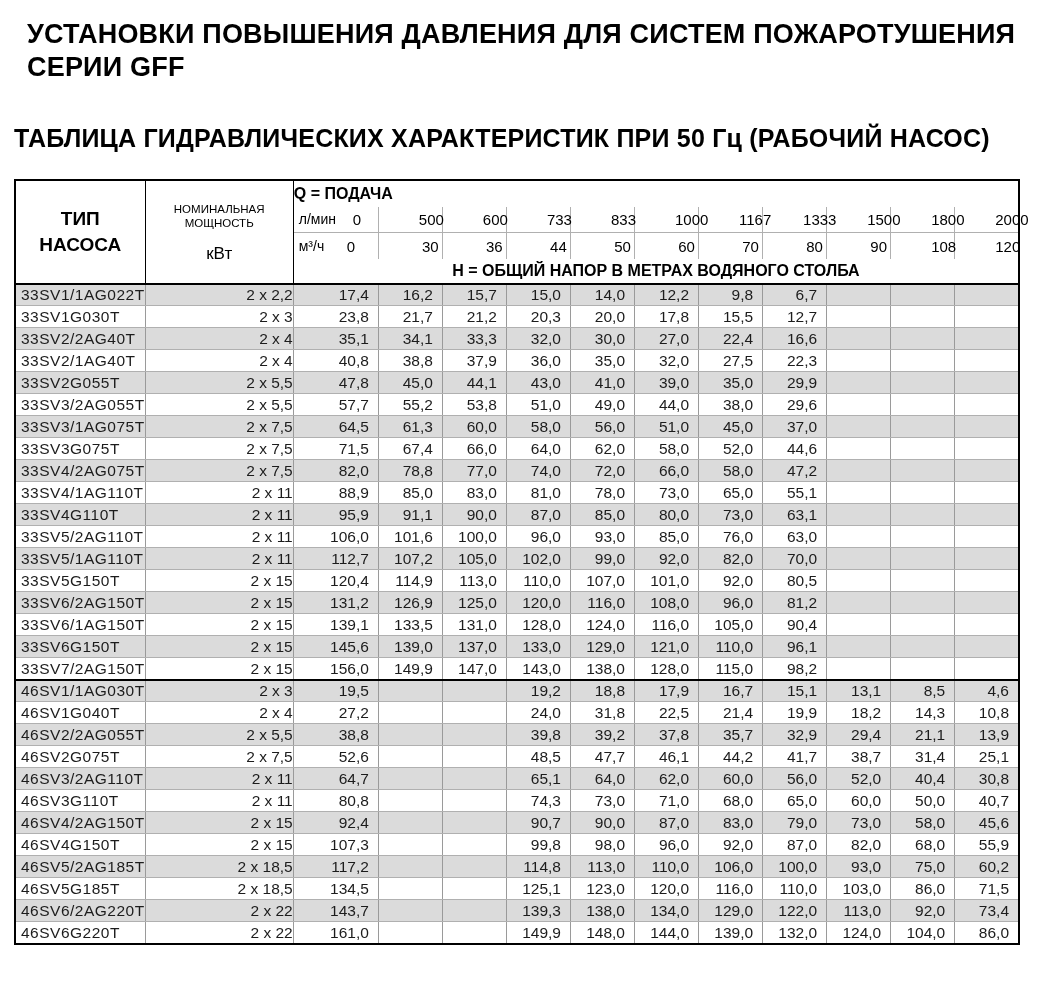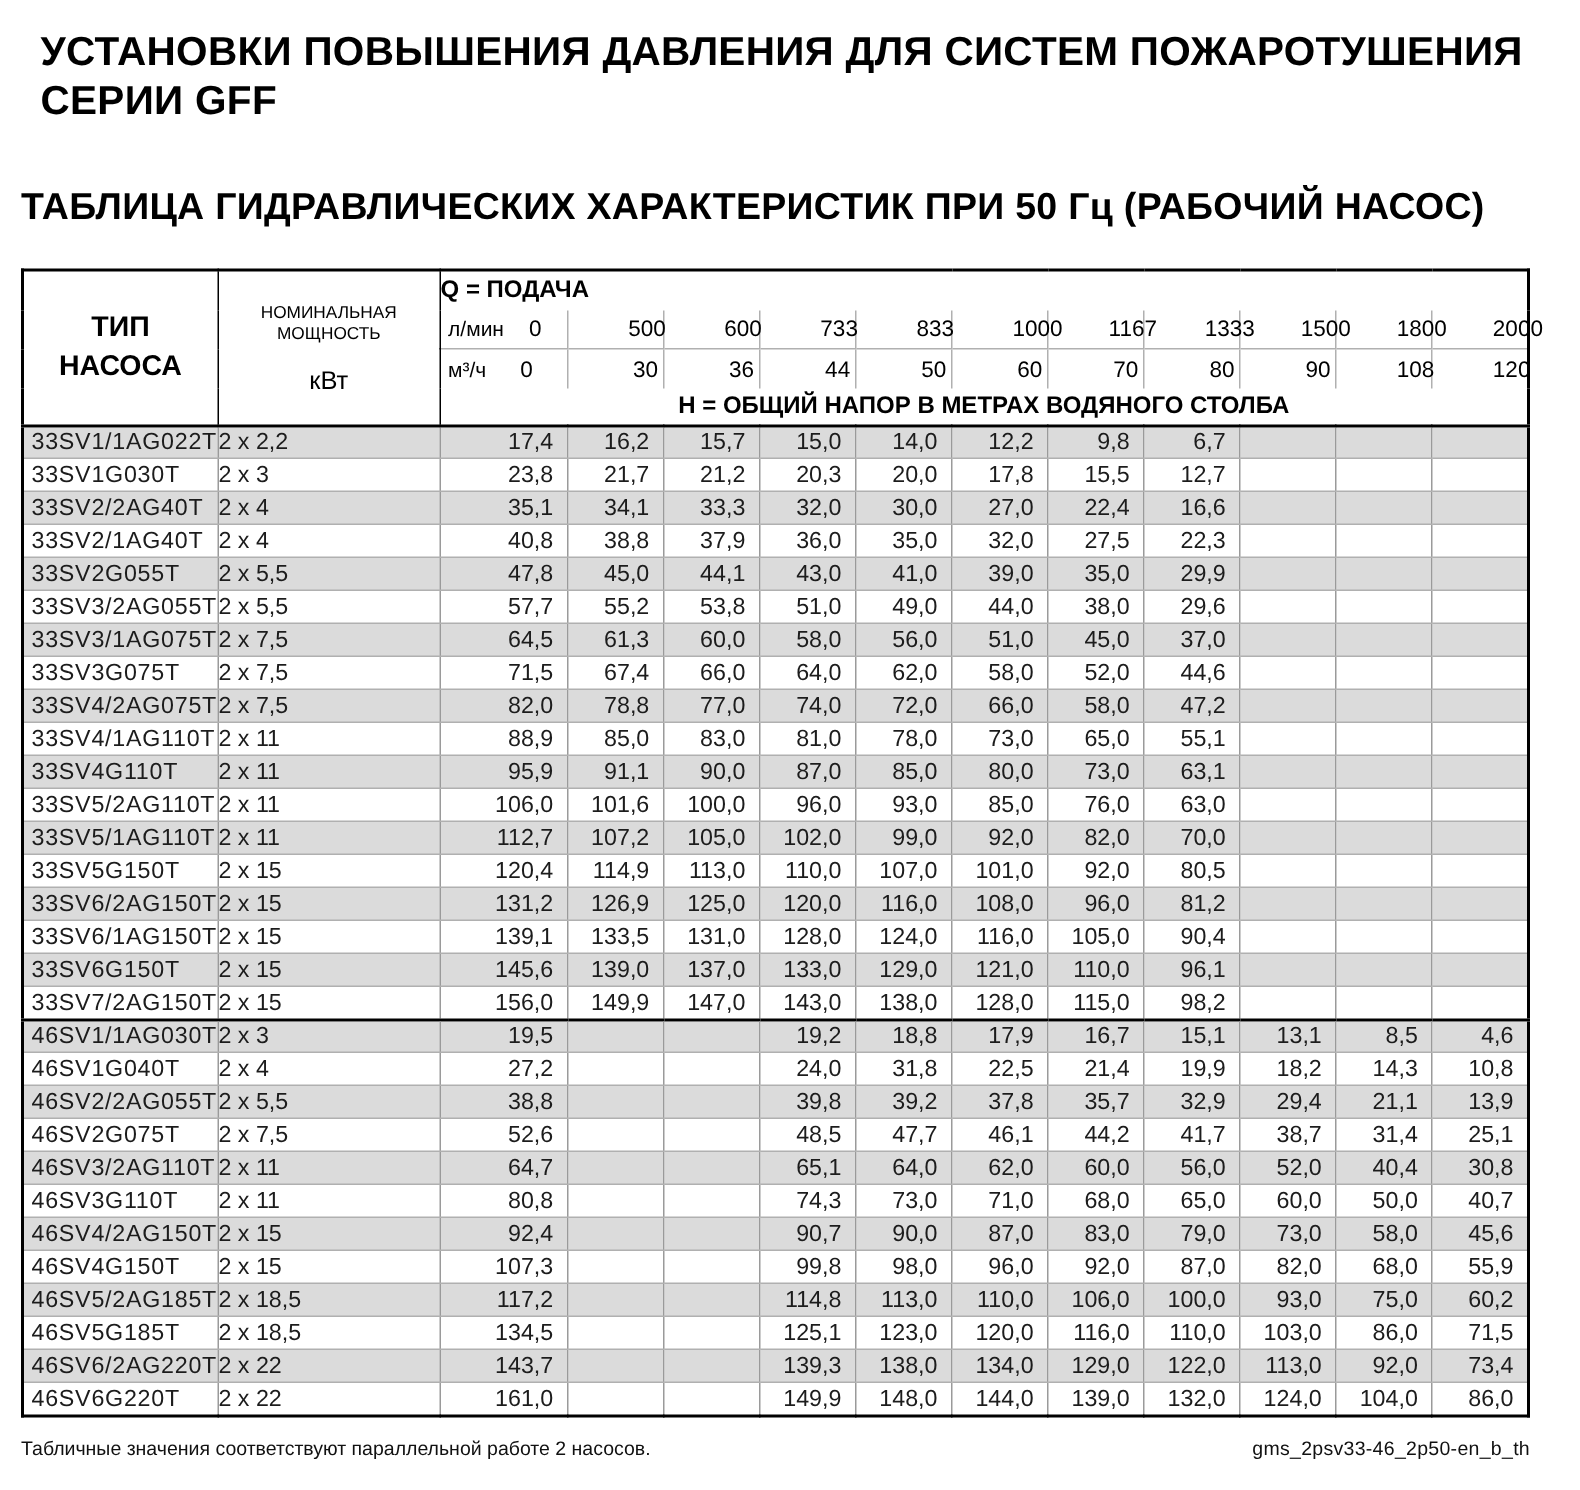--- a/index.html
+++ b/index.html
@@ -62,21 +62,21 @@
     font-size:15.5px;color:#1c1c1c;
     border:1px solid var(--grid);
     border-top:1px solid var(--grid-h);
     border-bottom:1px solid var(--grid-h);
     vertical-align:middle;
     overflow:hidden;white-space:nowrap;
   }
   tbody tr:nth-child(odd){background:var(--stripe);}
   tbody tr.group-start td{border-top:2px solid #000;}
   td.c-type{padding-left:5px;letter-spacing:.5px;}
-  td.c-power{text-align:left;}
+  td.c-power{text-align:right;}
   td.c-val{text-align:right;padding-right:9px;}
   .footer{
     width:1006px;margin-top:13px;
     display:flex;justify-content:space-between;align-items:flex-start;
     font-size:13px;color:#111;
   }
   .doc-code{letter-spacing:.2px;}
 </style>
 </head>
 <body>
@@ -601,18 +601,14 @@
           <td class="c-val">144,0</td>
           <td class="c-val">139,0</td>
           <td class="c-val">132,0</td>
           <td class="c-val">124,0</td>
           <td class="c-val">104,0</td>
           <td class="c-val">86,0</td>
         </tr>
       </tbody>
   </table>
 
-  <div class="footer">
-    <span>Табличные значения соответствуют параллельной работе 2 насосов.</span>
-    <span class="doc-code">gms_2psv33-46_2p50-en_b_th</span>
-  </div>
 
 </div>
 
 </body></html>

